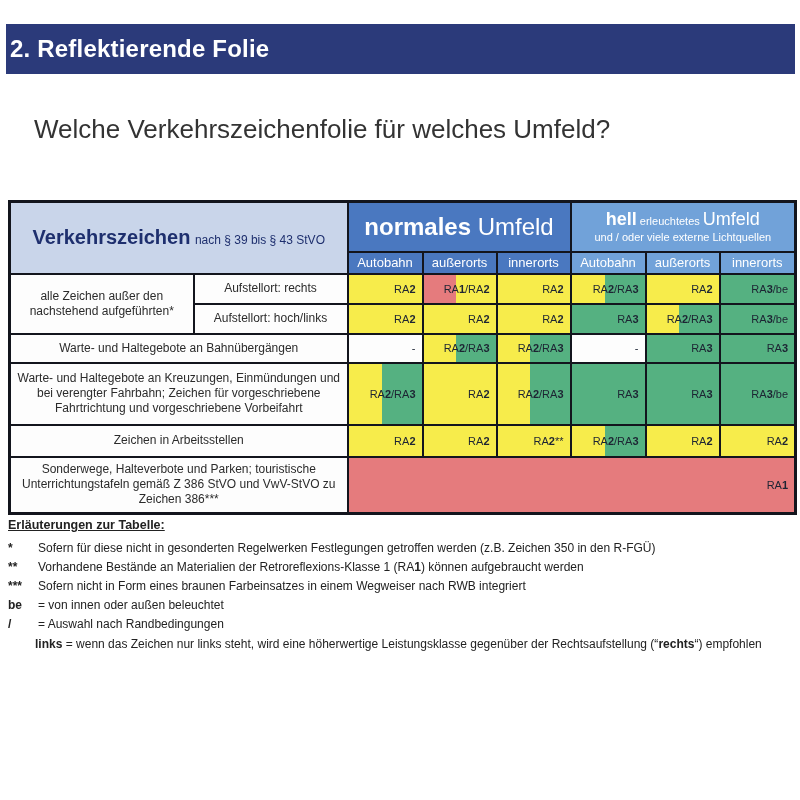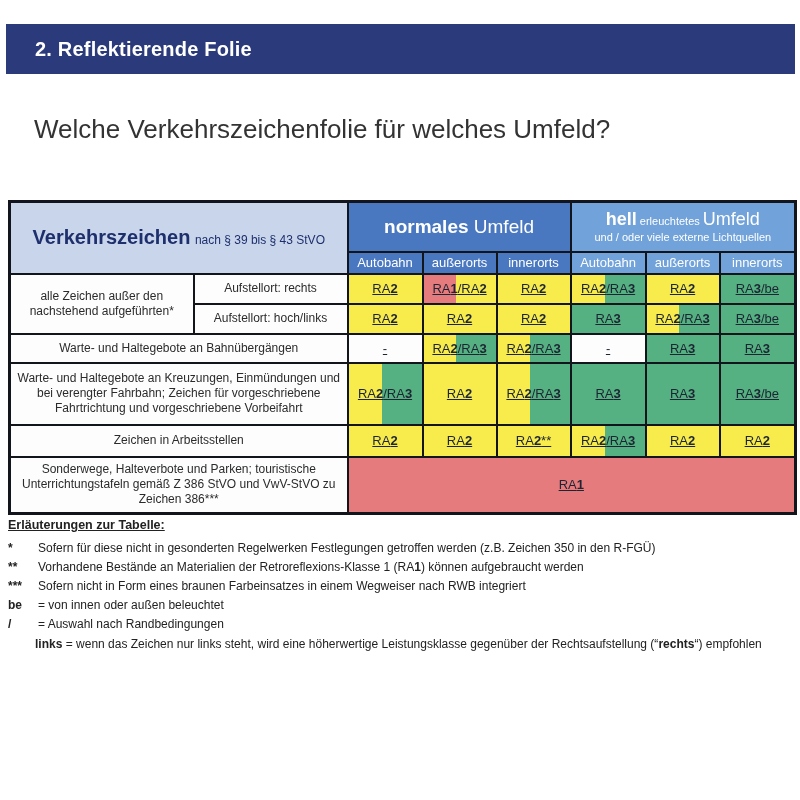--- a/index.html
+++ b/index.html
@@ -12,22 +12,22 @@
     color: #222;
   }
   .b { font-weight: bold; }
 
   
   .titlebar {
     position: absolute; top: 24px; left: 6px; right: 5px; height: 50px;
     background: #2B3A7A;
   }
   .titlebar .title-text {
-    display: block; line-height: 50px; padding-left: 29px;
-    color: #ffffff; font-size: 20px; font-weight: bold;
+    display: block; line-height: 50px; padding-left: 4px;
+    color: #ffffff; font-size: 24px; font-weight: bold;
     letter-spacing: 0.2px;
   }
 
   
   .subtitle {
     position: absolute; top: 114px; left: 34px;
     font-size: 26px; color: #333333; font-weight: normal;
   }
 
   
@@ -42,39 +42,39 @@
     vertical-align: middle;
     overflow: hidden;
   }
   th.corner {
     background: #C9D5EA; text-align: center; color: #1E2F6E;
     font-weight: normal;
   }
   th.corner .corner-title { font-size: 20px; font-weight: bold; }
   th.corner .corner-sub { font-size: 12px; font-weight: normal; }
   th.group { color: #ffffff; text-align: center; font-weight: normal; }
-  th.group-normal { background: #4A78C0; font-size: 19px; }
+  th.group-normal { background: #4A78C0; font-size: 24px; }
   th.group-normal .gb { font-weight: bold; }
   th.group-hell { background: #71A2D9; padding: 2px 4px; }
   th.group-hell .line1 { font-size: 18px; line-height: 19px; }
   th.group-hell .line1 .gb { font-weight: bold; }
   th.group-hell .line1 .gsmall { font-size: 11px; }
   th.group-hell .line2 { font-size: 11px; line-height: 12px; font-weight: normal; }
   tr.head-main th { height: 50px; }
   tr.head-sub th { height: 22px; }
   th.subcol { color: #ffffff; font-weight: normal; font-size: 13px; text-align: center; }
   th.sub-normal { background: #4A78C0; }
   th.sub-hell { background: #71A2D9; }
 
   td.label-cell, td.sublabel-cell {
     background: #FDFDFD; text-align: center; font-size: 12px; color: #2B2B2B;
     padding: 3px 8px; line-height: 15px;
   }
   td.value-cell {
-    text-align: center; font-size: 13px; color: #1D2433; font-weight: normal; text-decoration: underline;
+    text-align: right; font-size: 11px; color: #1D2433; font-weight: normal;
   }
   .bg-yellow { background: #F7EC4B; }
   .bg-green  { background: #55B181; }
   .bg-red    { background: #E57B7D; }
   .bg-white  { background: #FDFDFD; }
   .bg-yellow-green { background: linear-gradient(to right, #F7EC4B 0 45%, #55B181 45% 100%); }
   .bg-red-yellow   { background: linear-gradient(to right, #E57B7D 0 45%, #F7EC4B 45% 100%); }
 
   tr.row-0 td { height: 30px; }
   tr.row-1 td { height: 30px; }

